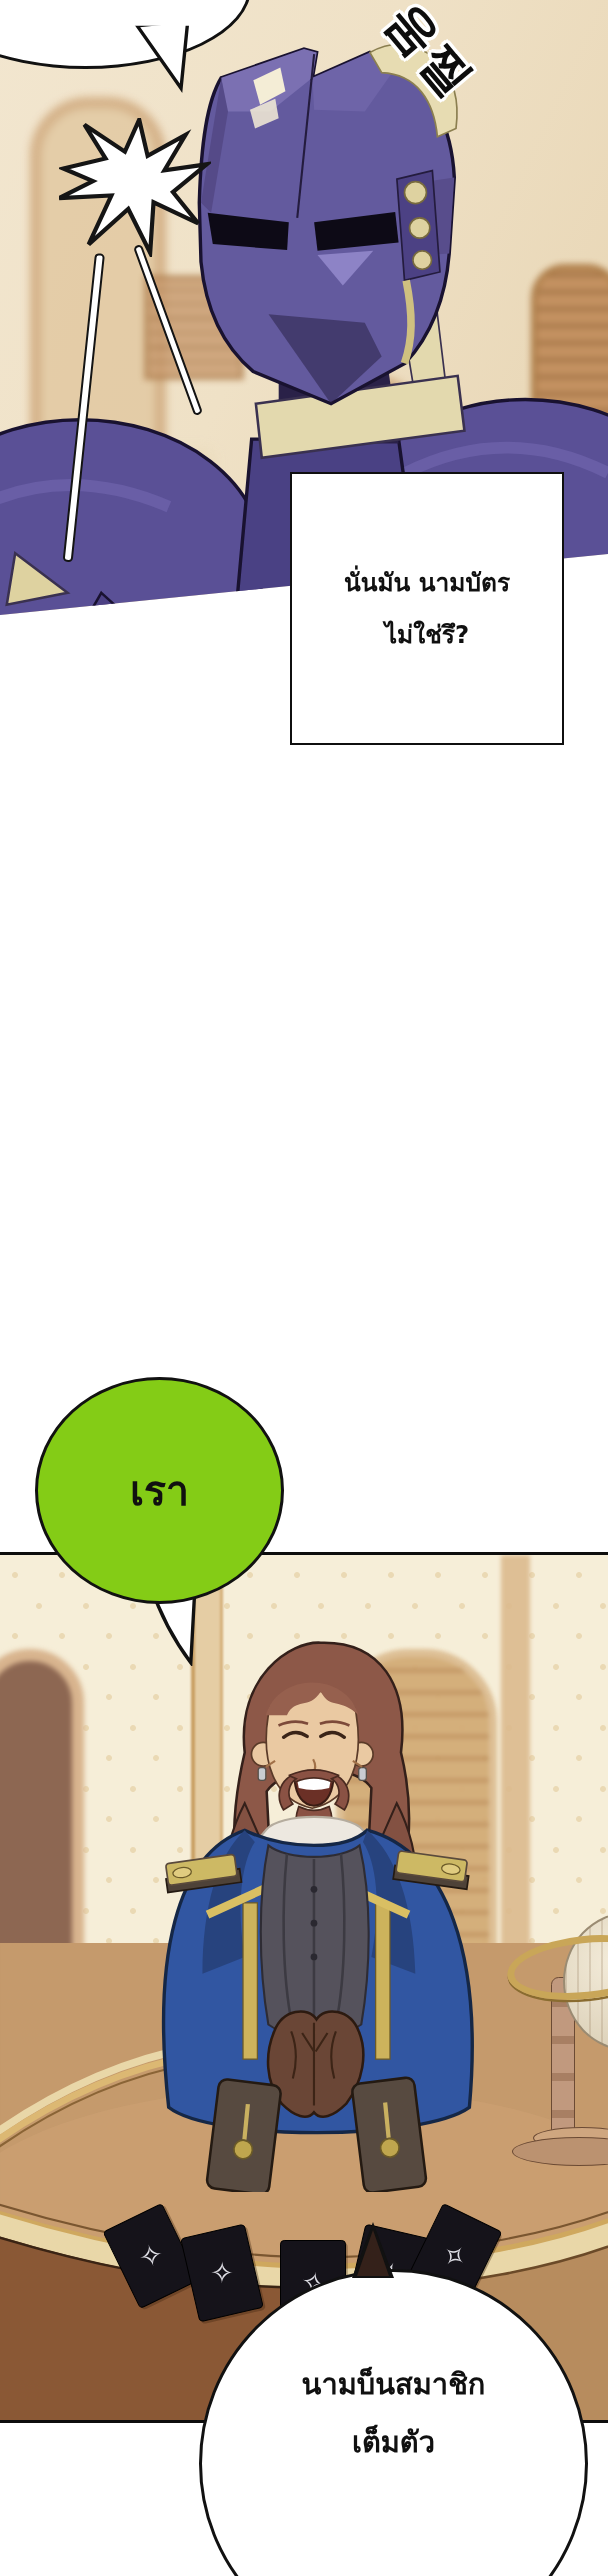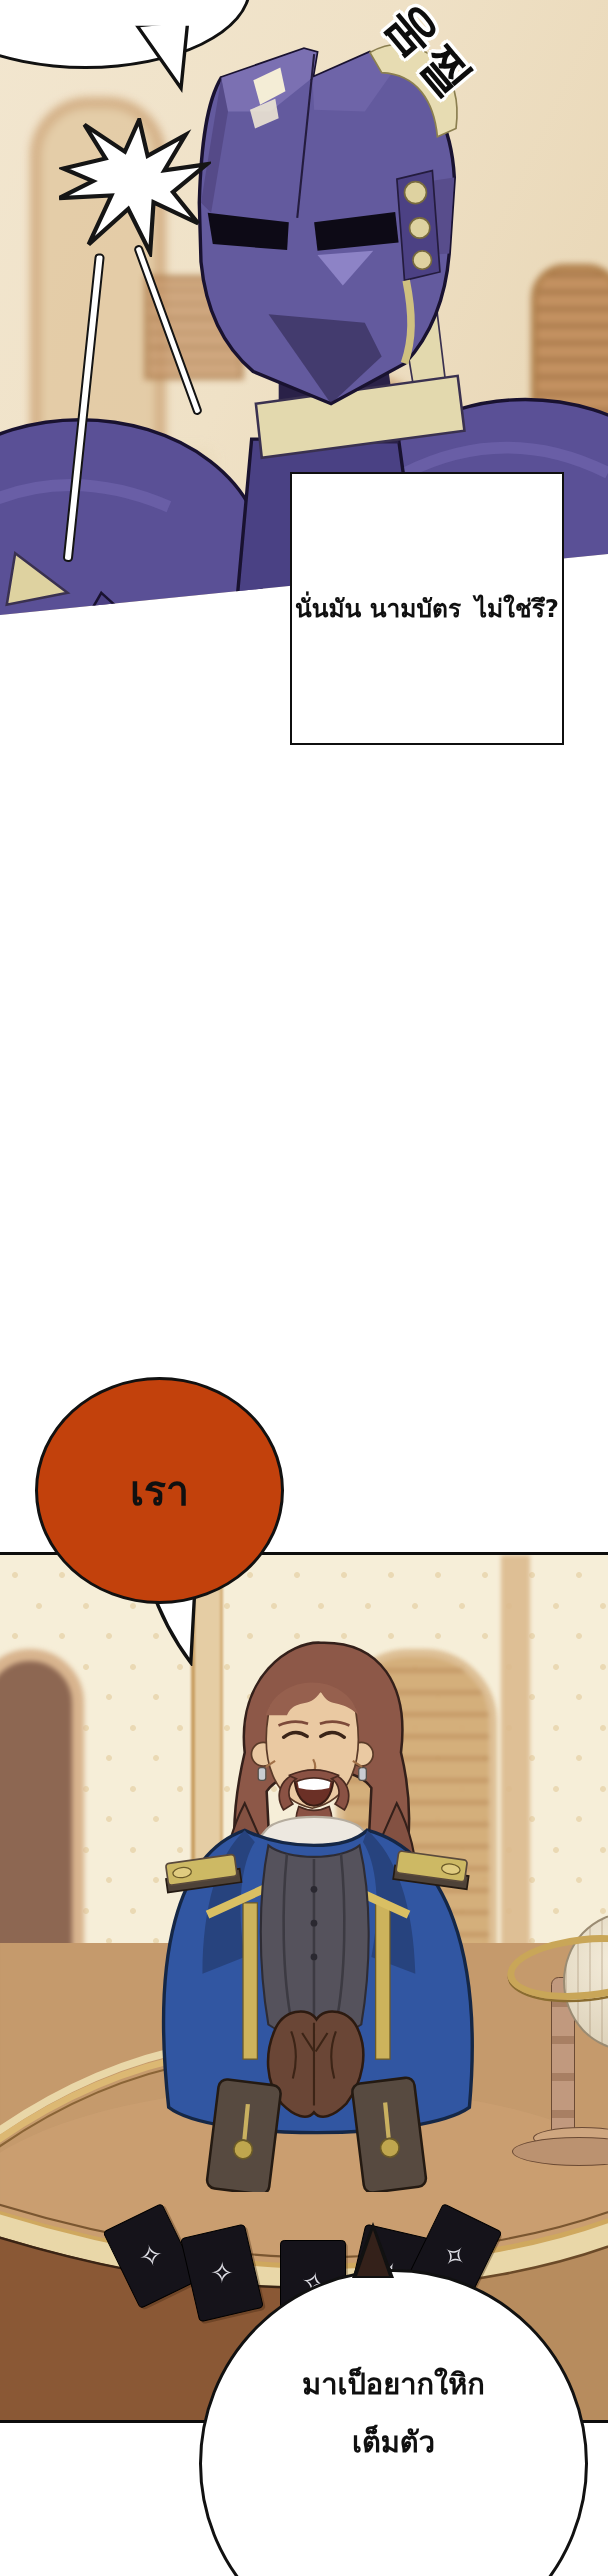--- a/index.html
+++ b/index.html
@@ -39,28 +39,28 @@
   .sfx{
     left:422px;top:-10px;transform:rotate(50deg);transform-origin:left top;
     font-size:49px;font-weight:800;letter-spacing:3.4px;color:#0d0d0d;white-space:nowrap;
     text-shadow:-3.4px 0 0 #fff,3.4px 0 0 #fff,0 -3.4px 0 #fff,0 3.4px 0 #fff,
                 -2.5px -2.5px 0 #fff,2.5px -2.5px 0 #fff,-2.5px 2.5px 0 #fff,2.5px 2.5px 0 #fff;
   }
 
   
   #narration{
     left:290px;top:472px;width:270px;height:269px;background:#fff;border:2.5px solid #0f0f0f;
-    display:flex;justify-content:center;align-items:center;gap:13.5px;
+    display:flex;flex-direction:column;justify-content:center;align-items:center;gap:13.5px;
     text-align:center;font-size:24.5px;color:#101010;font-weight:600;z-index:6;
   }
 
   
   #bubble-we{
     left:35px;top:1377px;width:243px;height:221px;border-radius:50%;
-    background:#c2410c;border:3.4px solid #111;z-index:8;
+    background:#84cc16;border:3.4px solid #111;z-index:8;
     display:flex;align-items:center;justify-content:center;
     font-size:41px;font-weight:600;color:#101010;
   }
   #bubble-we-tail{left:142px;top:1582px;z-index:7;}
 
   
   #panel2{
     left:0;top:1552px;width:608px;height:871px;box-sizing:border-box;
     border-top:3.4px solid #0d0d0d;border-bottom:3.4px solid #0d0d0d;
     background:
@@ -320,18 +320,18 @@
       <div class="abs g-base2"></div>
       <div class="abs g-base1"></div>
       <div class="abs g-sphere"></div>
       <div class="abs g-ring"></div>
     </div>
   </div>
 
   <div class="abs notch-outer"></div>
   <div class="abs notch-inner"></div>
   <div id="bubble-bottom" class="abs">
-    <div>มาเป็อยากใหิก</div>
+    <div>นามบ็นสมาชิก</div>
     <div>เต็มตัว</div>
   </div>
 
 </div>
 
 
 </body></html>

